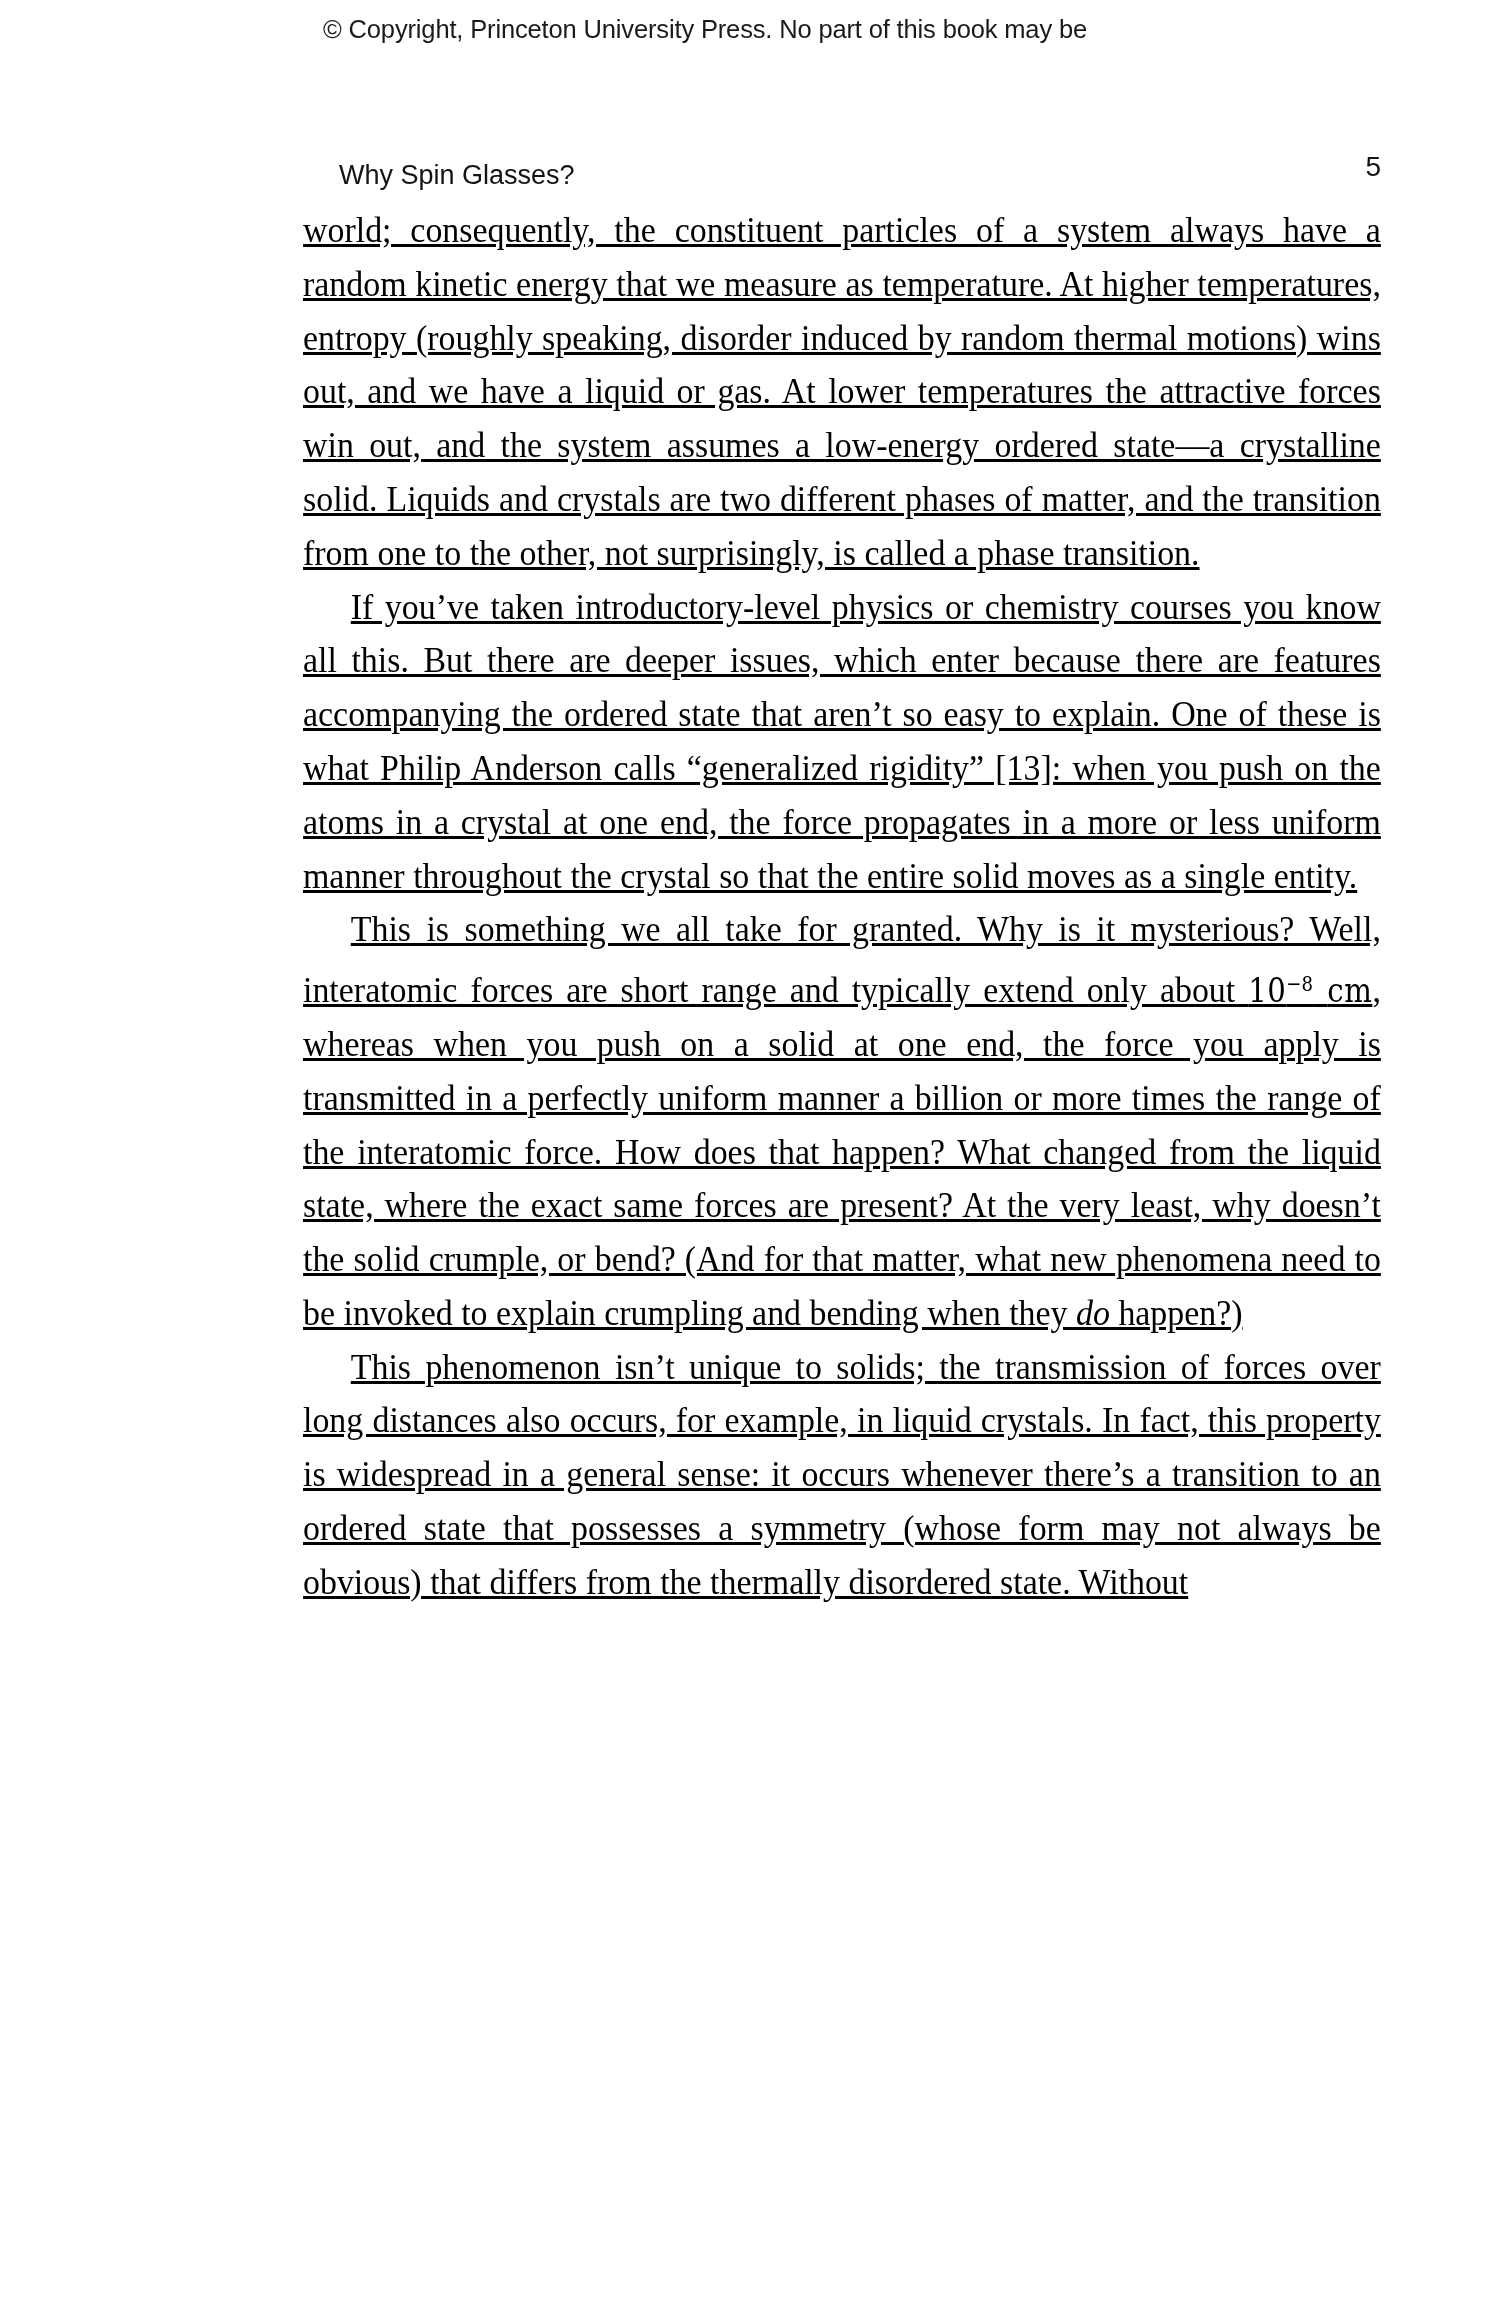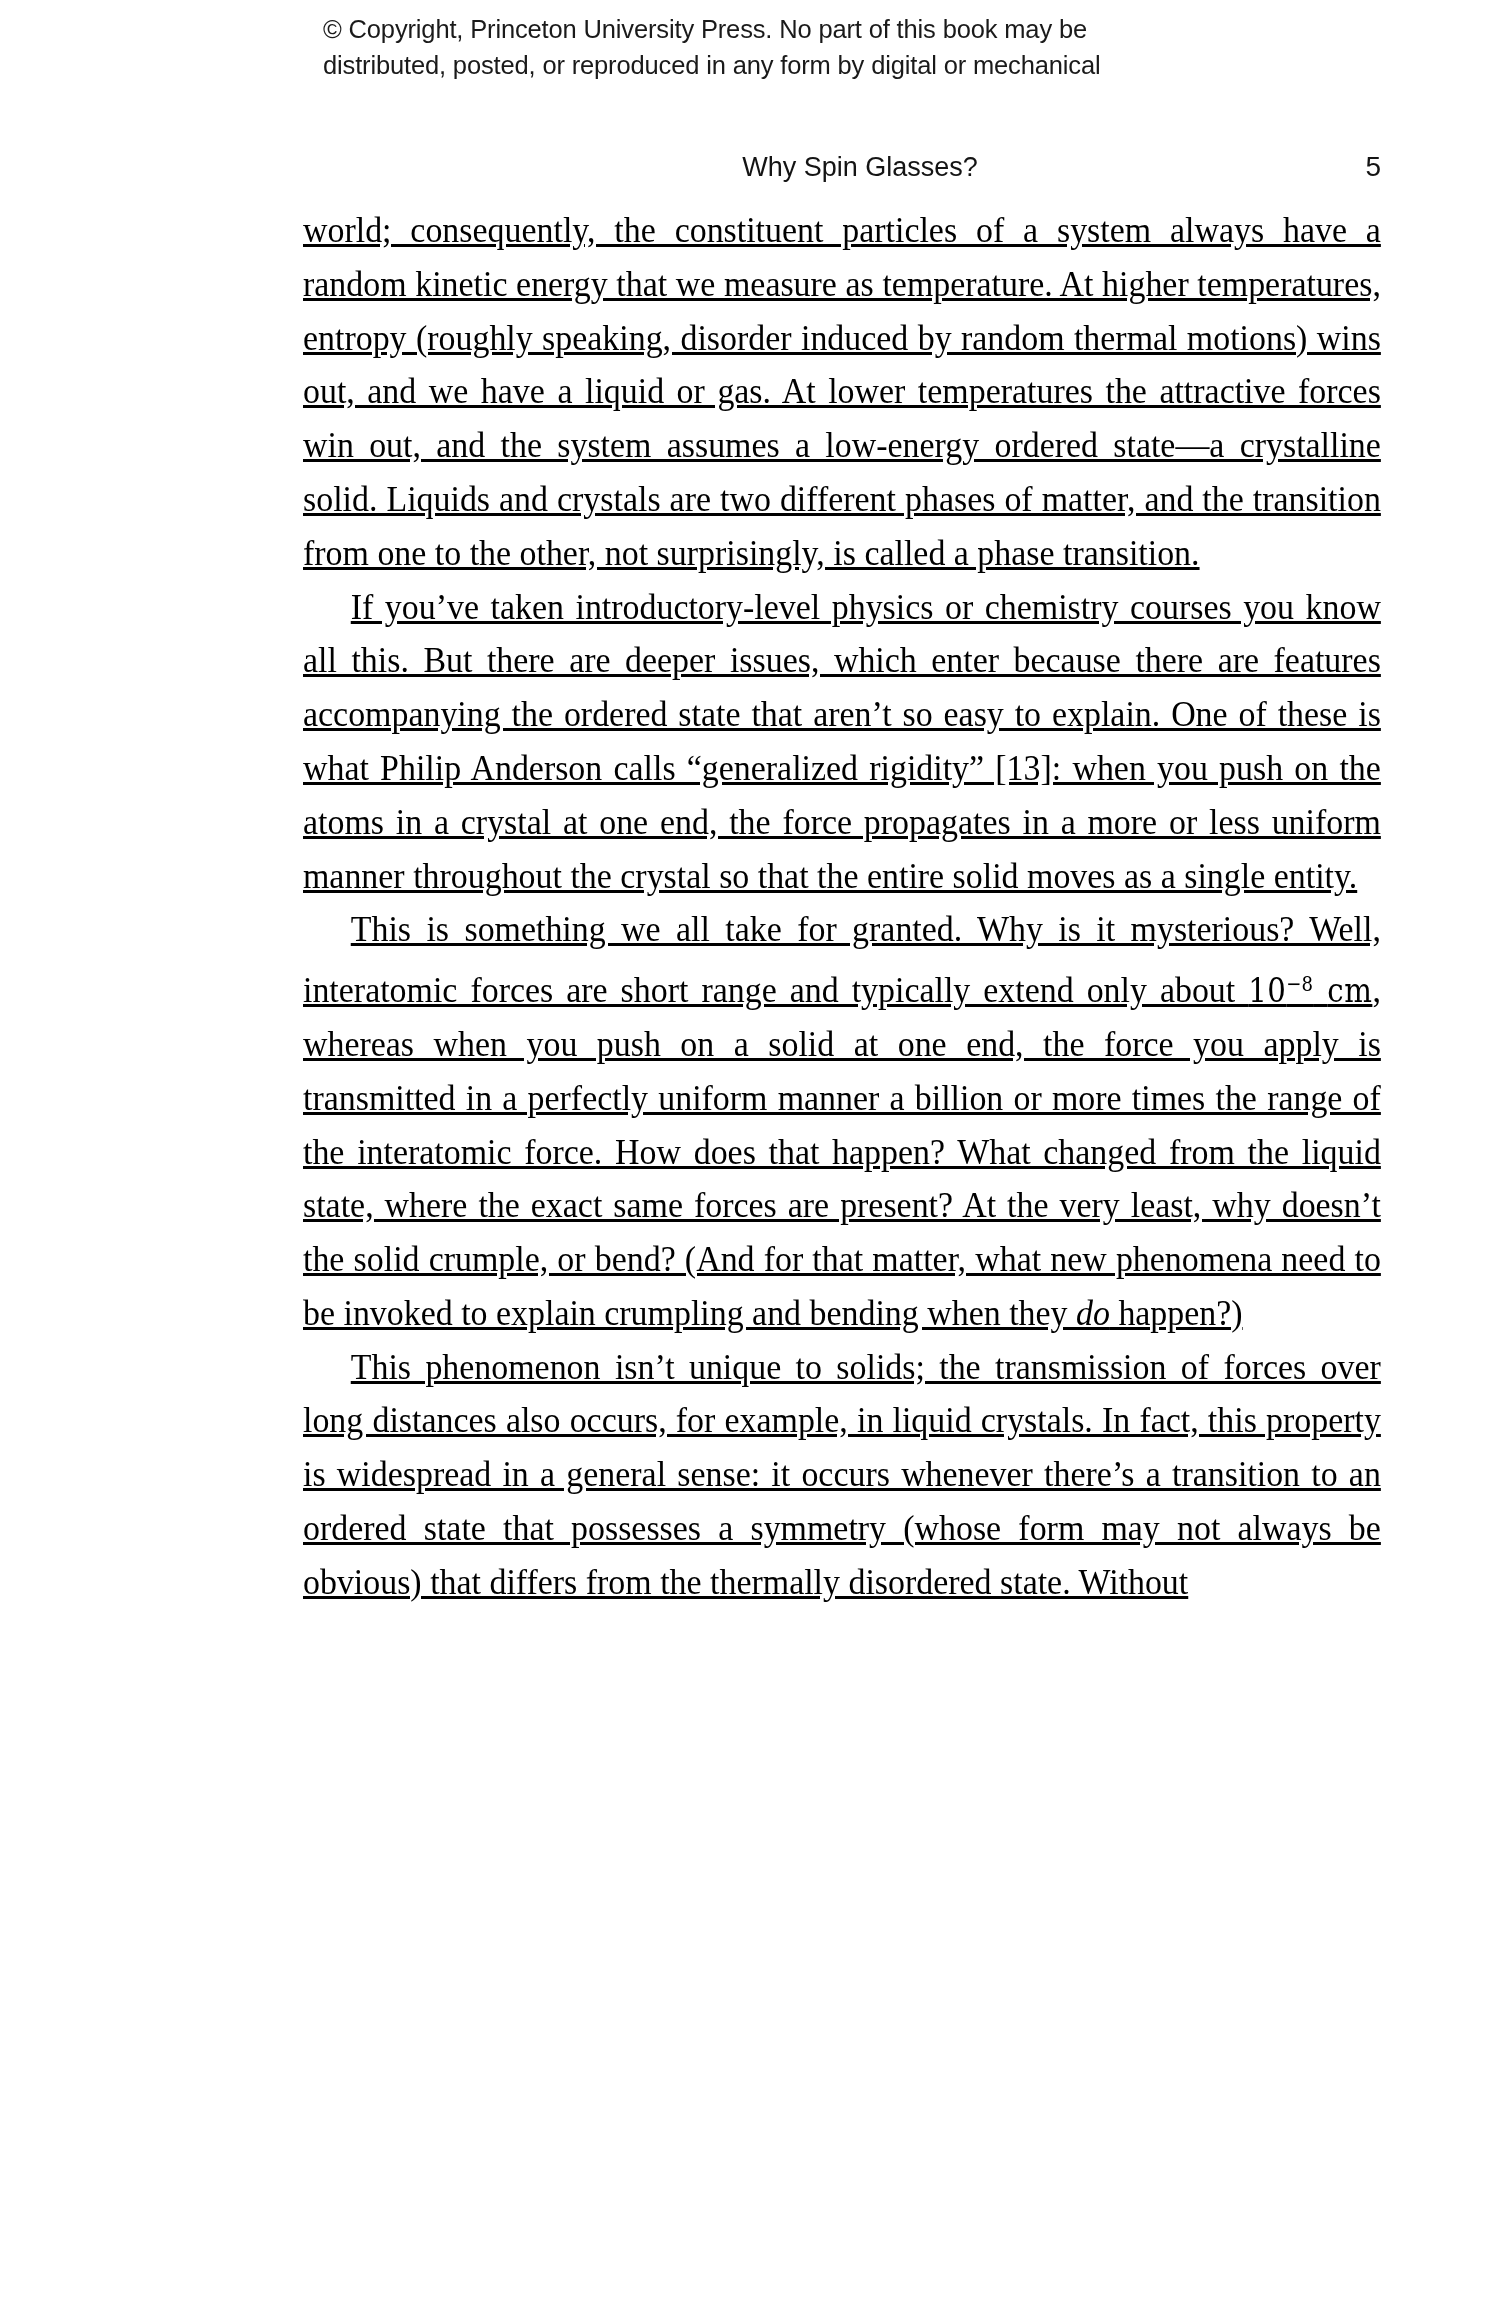--- a/index.html
+++ b/index.html
@@ -45,23 +45,22 @@
     width: 1078px;
     height: 38px;
     font-family: "Liberation Sans", "DejaVu Sans", sans-serif;
     font-size: 27px;
     line-height: 38px;
     color: #141414;
   }
   .runhead-title {
     position: absolute;
     left: 0;
-    top: 0;
+    top: 8px;
     width: 100%;
-    text-align: center;
     padding-left: 36px;
     box-sizing: border-box;
   }
   .runhead-folio {
     position: absolute;
     right: 0;
     top: 0;
     font-size: 28px;
     font-weight: 500;
   }
@@ -124,21 +123,20 @@
     letter-spacing: -0.1px;
   }
 </style>
 </head>
 <body>
 
 <div class="page">
 
   <div class="copyright">
     <span class="cline">© Copyright, Princeton University Press. No part of this book may be</span>
-    <span class="cline">distributed, posted, or reproduced in any form by digital or mechanical</span>
   </div>
 
   <div class="runhead">
     <span class="runhead-title">Why Spin Glasses?</span>
     <span class="runhead-folio">5</span>
   </div>
 
   <div class="body-block">
 
     <p>world; consequently, the constituent particles of a system always have a random kinetic energy that we measure as temperature. At higher temperatures, entropy (roughly speaking, disorder induced by random thermal motions) wins out, and we have a liquid or gas. At lower temperatures the attractive forces win out, and the system assumes a low-energy ordered state—a crystalline solid. Liquids and crystals are two different phases of matter, and the transition from one to the other, not surprisingly, is called a phase transition.</p>

